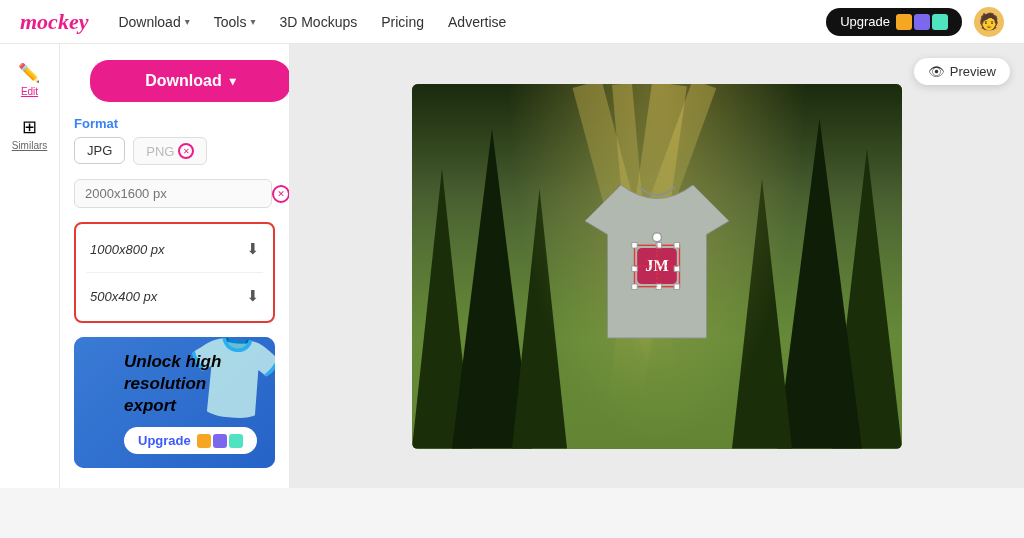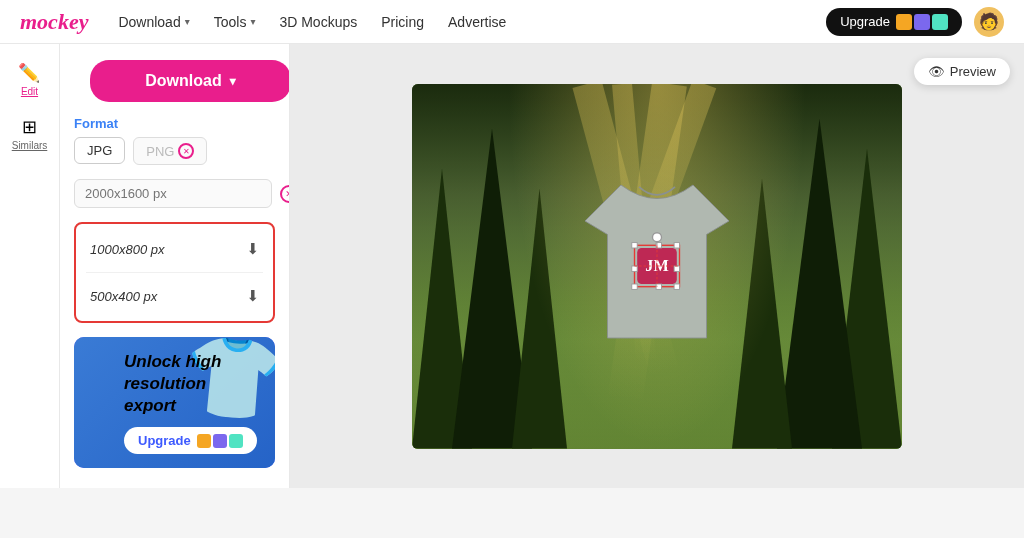--- a/index.html
+++ b/index.html
@@ -82,21 +82,21 @@
       font-size: 13px; font-weight: 500; color: #bbb; background: #fafafa;
       display: flex; align-items: center; gap: 4px; cursor: not-allowed;
     }
     .lock-circle {
       width: 16px; height: 16px; border-radius: 50%; border: 2px solid #e91e8c;
       display: inline-flex; align-items: center; justify-content: center; font-size: 8px; color: #e91e8c;
     }
 
     
     .size-input-row {
-      display: flex; align-items: center; gap: 8px;
+      display: flex; align-items: center; gap: 0;
     }
     .size-input {
       flex: 1; padding: 6px 10px; border: 1px solid #ddd; border-radius: 6px;
       font-size: 13px; color: #aaa; background: #fafafa;
     }
     .size-lock-circle {
       width: 18px; height: 18px; border-radius: 50%; border: 2px solid #e91e8c;
       display: inline-flex; align-items: center; justify-content: center; font-size: 9px; color: #e91e8c;
       flex-shrink: 0; cursor: pointer;
     }

